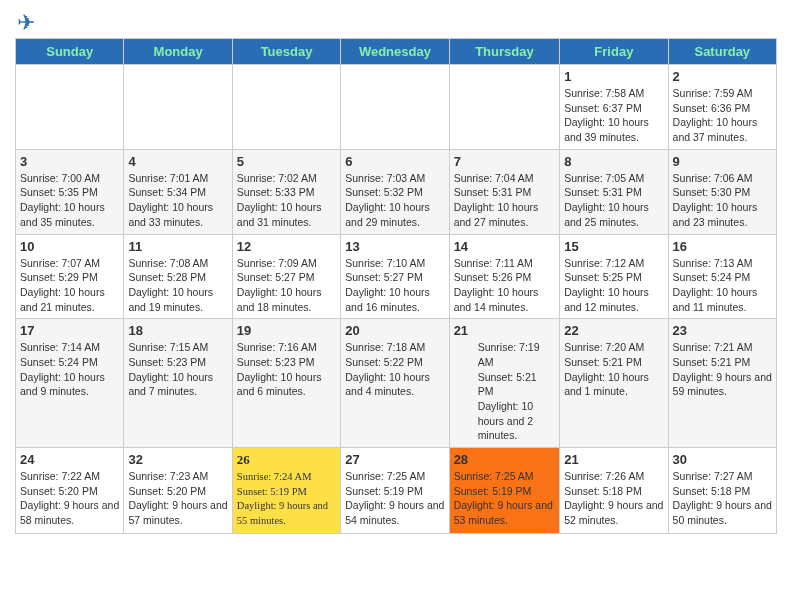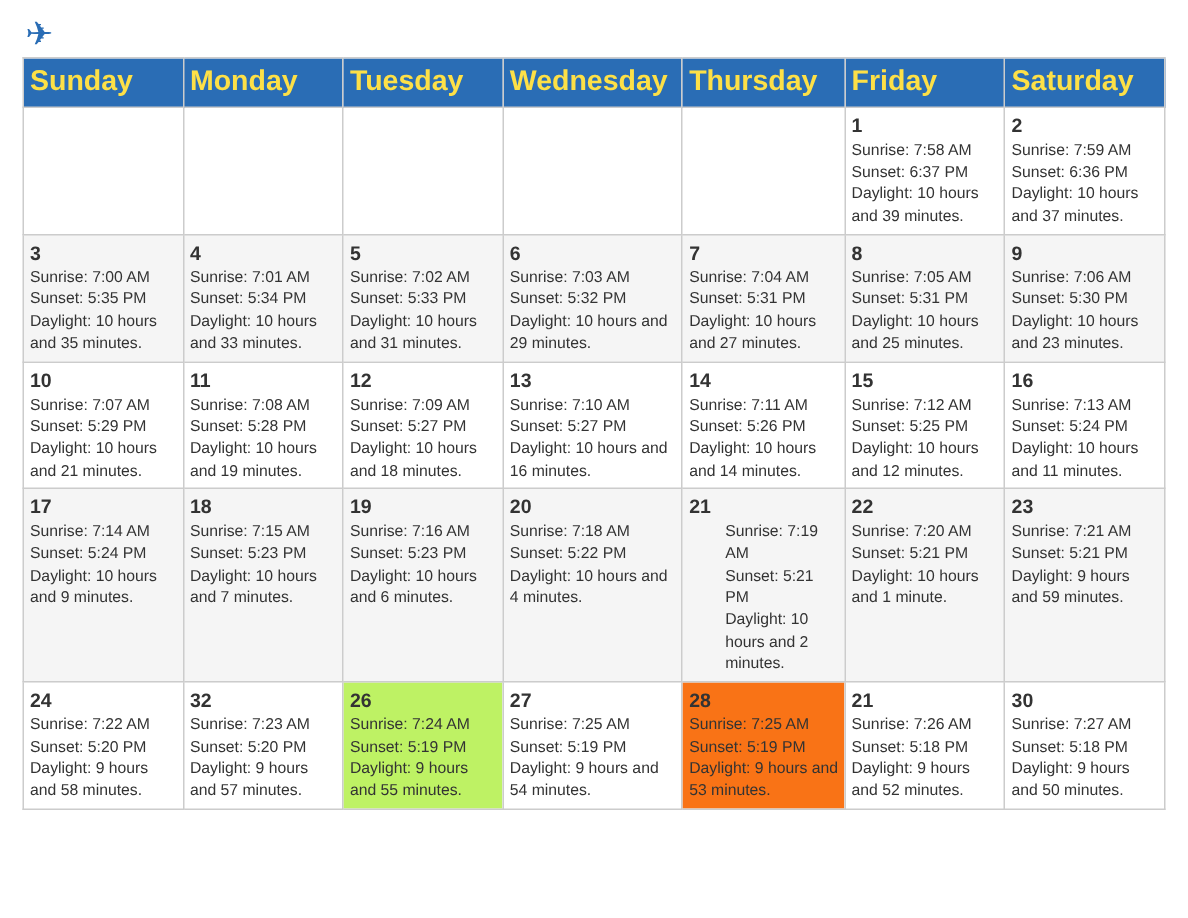--- a/index.html
+++ b/index.html
@@ -4,21 +4,21 @@
   <style>
     * { box-sizing: border-box; margin: 0; padding: 0; }
     body { font-family: Arial, sans-serif; background: #fff; width: 792px; min-height: 612px; }
     .container { width: 792px; padding: 10px 15px; }
     .header-row { display: flex; align-items: flex-start; justify-content: space-between; margin-bottom: 8px; }
     .logo { display: flex; flex-direction: column; align-items: flex-start; }
     .title-block { text-align: right; }
     .title-month { font-size: 36px; font-weight: normal; color: #333; }
     .title-location { font-size: 16px; color: #333; }
     .calendar { width: 100%; border-collapse: collapse; }
-    .calendar th { background: #2a6db5; color: #fde047; font-size: 19px; font-weight: bold; padding: 5px 4px; border: 1px solid #ccc; text-align: left; }
+    .calendar th { background: #2a6db5; color: #86efac; font-size: 13px; font-weight: bold; padding: 5px 4px; border: 1px solid #ccc; text-align: center; }
     .calendar td { border: 1px solid #ccc; vertical-align: top; padding: 4px; font-size: 11px; color: #333; min-width: 100px; min-height: 75px; background: #fff; }
     .calendar tr:nth-child(even) td { background: #f5f5f5; }
     .calendar tr:nth-child(odd) td { background: #fff; }
     .day-num { font-size: 13px; font-weight: bold; display: block; margin-bottom: 2px; }
     .day-info { font-size: 10.5px; line-height: 1.4; }
     .empty { background: #fff !important; }
   </style>
 </head>
 <body>
 
@@ -207,21 +207,21 @@
             <div class="day-info" style="white-space: pre-line;">Sunrise: 7:22 AM
 Sunset: 5:20 PM
 Daylight: 9 hours and 58 minutes.</div>
           </td>
           <td style="background: rgb(255, 255, 255);">
             <span class="day-num">32</span>
             <div class="day-info" style="white-space: pre-line;">Sunrise: 7:23 AM
 Sunset: 5:20 PM
 Daylight: 9 hours and 57 minutes.</div>
           </td>
-          <td style="background: #bef264;">
+          <td style="background: #fde047; font-family: Liberation Serif, serif;">
             <span class="day-num">26</span>
             <div class="day-info" style="white-space: pre-line;">Sunrise: 7:24 AM
 Sunset: 5:19 PM
 Daylight: 9 hours and 55 minutes.</div>
           </td>
           <td style="background: rgb(255, 255, 255); margin-left: 28px;">
             <span class="day-num">27</span>
             <div class="day-info" style="white-space: pre-line;">Sunrise: 7:25 AM
 Sunset: 5:19 PM
 Daylight: 9 hours and 54 minutes.</div>

